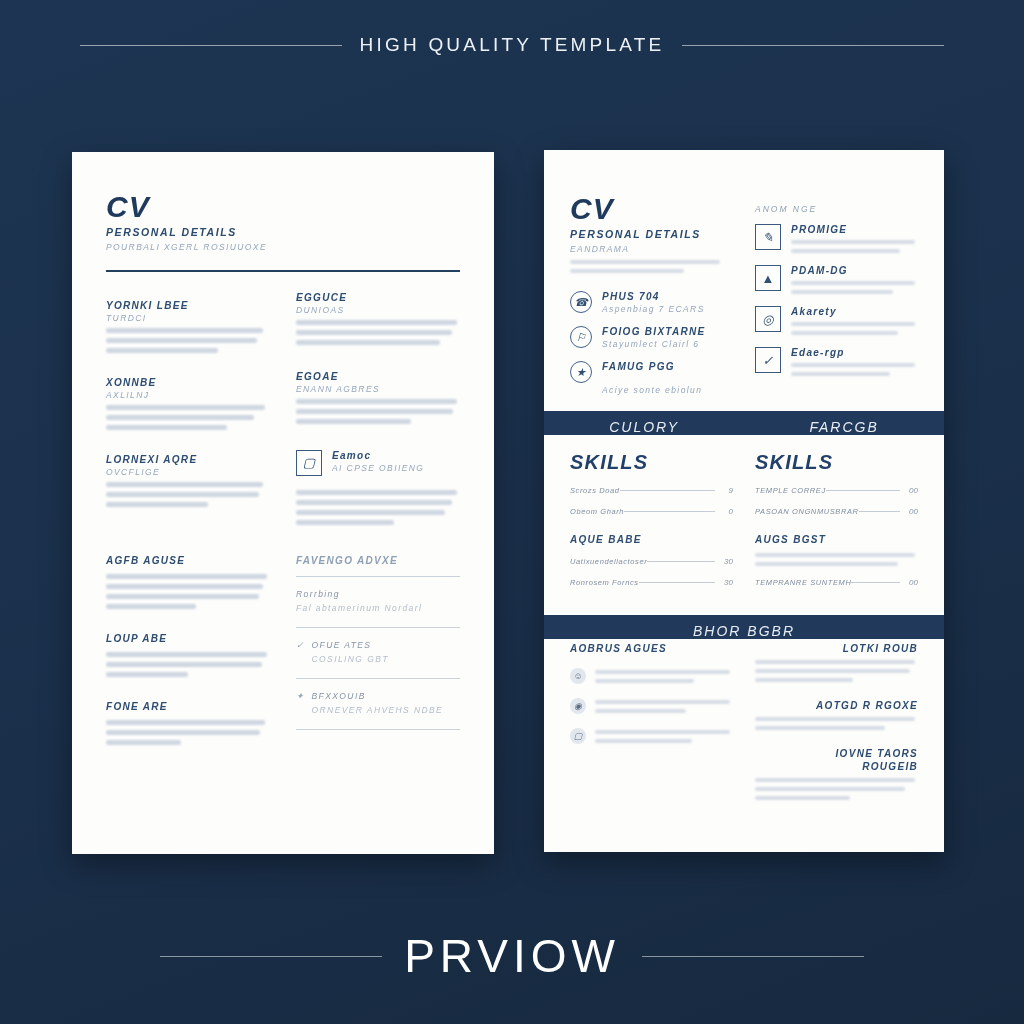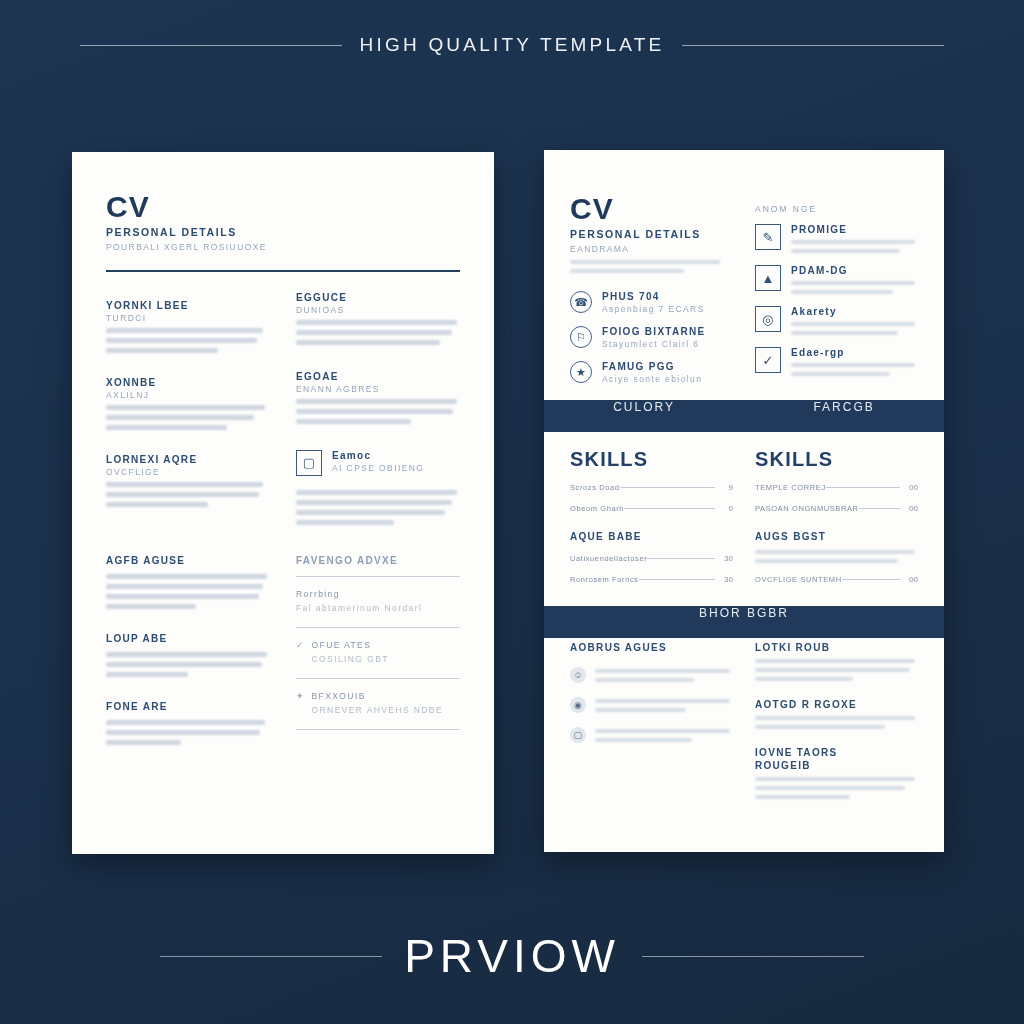--- a/index.html
+++ b/index.html
@@ -46,20 +46,21 @@
     white-space: nowrap;
   }
   .bottom-banner .rule { width: 222px; background: rgba(255,255,255,.5); }
 
   
   .page {
     position: absolute;
     background: #fdfdfb;
     box-shadow: 0 10px 28px rgba(0,0,0,.35);
     overflow: hidden;
+    font-style: italic;
   }
   .page.left  { left: 72px;  top: 152px; width: 422px; height: 702px; }
   .page.right { left: 544px; top: 150px; width: 400px; height: 702px; }
 
   
   .cv-title {
     color: #1f3A5C; font-size: 30px; font-weight: 700; letter-spacing: 1px;
   }
   .sub-head {
     color: #2b4a6f; font-size: 10.5px; letter-spacing: 1.6px; font-weight: 700;
@@ -95,23 +96,23 @@
   .icon-circle {
     width: 22px; height: 22px; border-radius: 50%;
     border: 1.2px solid #44618a; color: #2f4f73;
     display: flex; align-items: center; justify-content: center;
     font-size: 11px; flex: 0 0 auto;
   }
 
   
   .rp-pad { padding: 42px 26px 0 26px; }
   .band {
-    background: #21395a; height: 32px; display: flex; align-items: flex-start;
+    background: #21395a; height: 24px; display: flex; align-items: flex-end;
     justify-content: space-around; color: #e8edf3;
-    font-size: 12px; letter-spacing: 2px;
+    font-size: 14px; letter-spacing: 2px;
   }
   .skill-row {
     display: flex; align-items: center; margin-top: 12px;
   }
   .skill-name { font-size: 7.5px; letter-spacing: .6px; color: #7f8ea1; white-space: nowrap; }
   .skill-track { flex: 1 1 auto; height: 1px; background: #c4ccd6; position: relative; }
   .skill-val { font-size: 8px; color: #8a97a8; width: 18px; text-align: right; }
   .skills-head { color: #22406a; font-size: 20px; font-weight: 700; letter-spacing: 1.2px; }
 
   .bullet-row { display: flex; gap: 9px; margin-top: 14px; }
@@ -286,21 +287,21 @@
             <div>
               <div class="sec-title">FOIOG BIXTARNE</div>
               <div class="sub-sub" style="margin-top:2px;">Stayumlect Clairl 6</div>
             </div>
           </div>
 
           <div class="icon-row">
             <div class="icon-circle">★</div>
             <div>
               <div class="sec-title">FAMUG PGG</div>
-              <div class="sub-sub" style="margin-top:2px;">Aciye sonte ebiolun</div>
+              <div class="sub-sub" style="margin-top:13px;">Aciye sonte ebiolun</div>
             </div>
           </div>
         </div>
 
         <div style="flex:1 1 0;min-width:0;">
           <div class="sub-sub" style="margin-top:12px;letter-spacing:2px;color:#8fa0b4;">ANOM NGE</div>
 
           <div class="icon-row" style="margin-top:10px;">
             <div class="icon-box">✎</div>
             <div style="flex:1 1 auto;min-width:0;">
@@ -380,28 +381,28 @@
         </div>
         <div class="skill-row">
           <span class="skill-name">PASOAN ONGNMUSBRAR</span>
           <span class="skill-track"></span>
           <span class="skill-val">00</span>
         </div>
         <div class="sec-title" style="margin-top:18px;">AUGS BGST</div>
         <div class="blur-line thin" style="width:98%;margin-top:8px;"></div>
         <div class="blur-line thin" style="width:88%"></div>
         <div class="skill-row">
-          <span class="skill-name">OVCFLIGE SUNTEMH</span>
+          <span class="skill-name">TEMPRANRE SUNTEMH</span>
           <span class="skill-track"></span>
           <span class="skill-val">00</span>
         </div>
       </div>
     </div>
 
-    <div class="band" style="margin-top:22px;">
+    <div class="band" style="margin-top:28px;">
       <span>BHOR BGBR</span>
     </div>
 
     <div style="display:flex;gap:22px;padding:4px 26px 0 26px;">
       <div style="flex:1 1 0;min-width:0;">
         <div class="sec-title">AOBRUS AGUES</div>
 
         <div class="bullet-row">
           <div class="bullet-dot">☺</div>
           <div style="flex:1 1 auto;min-width:0;">
@@ -420,21 +421,21 @@
 
         <div class="bullet-row">
           <div class="bullet-dot">▢</div>
           <div style="flex:1 1 auto;min-width:0;">
             <div class="blur-line thin" style="width:98%;margin-top:2px;"></div>
             <div class="blur-line thin" style="width:70%"></div>
           </div>
         </div>
       </div>
 
-      <div style="flex:1 1 0;min-width:0;">
+      <div style="flex:1 1 0;min-width:0;text-align:right;">
         <div>
           <div class="sec-title">LOTKI ROUB</div>
           <div class="blur-line thin" style="width:98%;margin-top:6px;"></div>
           <div class="blur-line thin" style="width:95%"></div>
           <div class="blur-line thin" style="width:60%"></div>
         </div>
 
         <div style="margin-top:18px;">
           <div class="sec-title">AOTGD R RGOXE</div>
           <div class="blur-line thin" style="width:98%;margin-top:6px;"></div>

